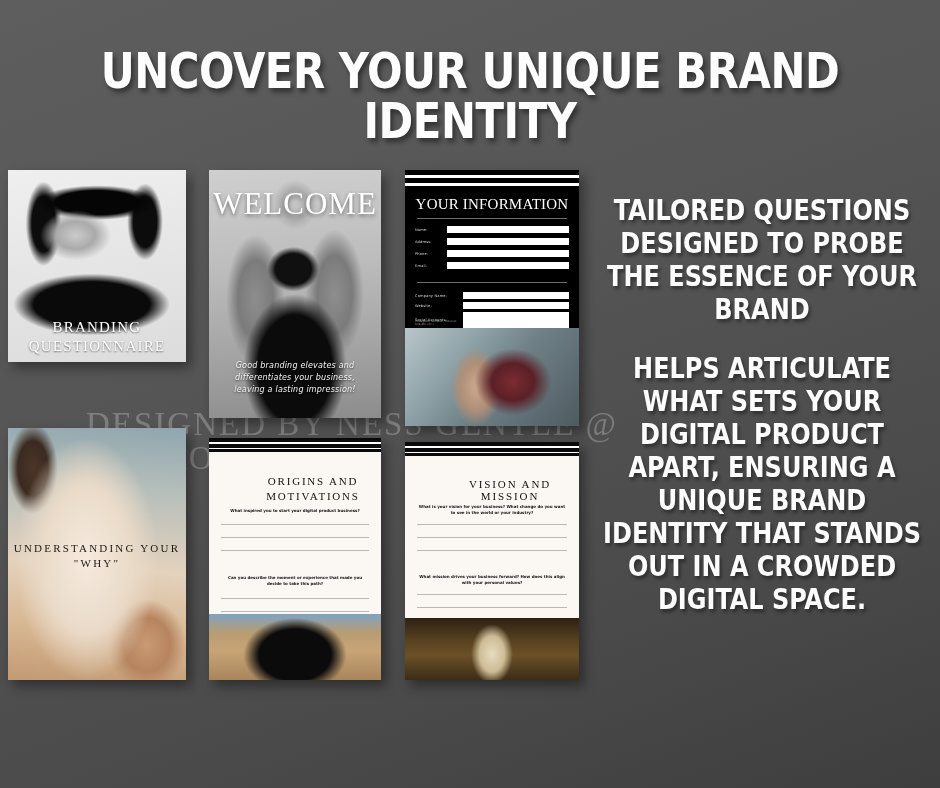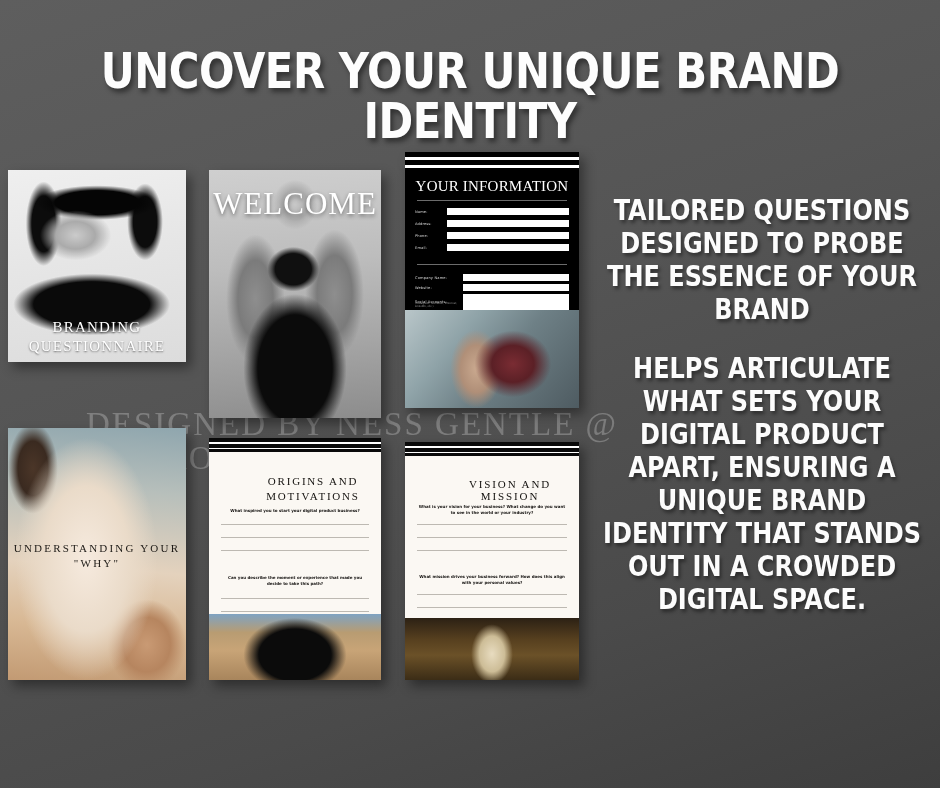--- a/index.html
+++ b/index.html
@@ -41,21 +41,21 @@
   #wm-1 { top:406px; padding-left:86px; }
   #wm-2 { top:440px; padding-left:112px; }
 
   
   .card {
     position:absolute; overflow:hidden; background:#f7f4ef;
     box-shadow:5px 6px 11px rgba(0,0,0,0.40);
   }
   #card-branding    { left:8px;   top:170px; width:178px; height:192px; }
   #card-welcome     { left:209px; top:170px; width:172px; height:248px; }
-  #card-information { left:405px; top:152px; width:174px; height:256px; }
+  #card-information { left:405px; top:170px; width:174px; height:256px; }
   #card-why         { left:8px;   top:428px; width:178px; height:252px; }
   #card-origins     { left:209px; top:438px; width:172px; height:242px; }
   #card-vision      { left:405px; top:442px; width:174px; height:238px; }
 
   
   .c1-photo { position:absolute; inset:0;
     background:
       radial-gradient(ellipse 44% 16% at 47% 70%, #0a0a0a 0%, #0a0a0a 74%, rgba(10,10,10,0) 100%),
       radial-gradient(ellipse 20% 13% at 38% 34%, #d7c9bd 0%, #b9a79a 55%, rgba(120,105,95,0) 100%),
       radial-gradient(ellipse 34% 9% at 50% 17%, #050505 0%, #050505 70%, rgba(5,5,5,0) 100%),
@@ -170,20 +170,21 @@
 <div class="watermark" id="wm-2">ES                                  RO</div>
 
 <div class="card" id="card-branding">
   <div class="c1-photo"></div>
   <div class="c1-title">BRANDING QUESTIONNAIRE</div>
 </div>
 
 <div class="card" id="card-welcome">
   <div class="c2-photo"></div>
   <div class="c2-title">WELCOME</div>
+  <div class="c2-caption">Good branding elevates and differentiates your business, leaving a lasting impression!</div>
 </div>
 
 <div class="card" id="card-information">
   <div class="c3-head">
     <div class="c3-stripes"></div>
     <div class="c3-title">YOUR INFORMATION</div>
     <div class="c3-rule" style="top:48px;"></div>
 
     <div class="c3-row" style="top:56px;">
       <span class="c3-lbl" style="width:28px;">Name:</span>

